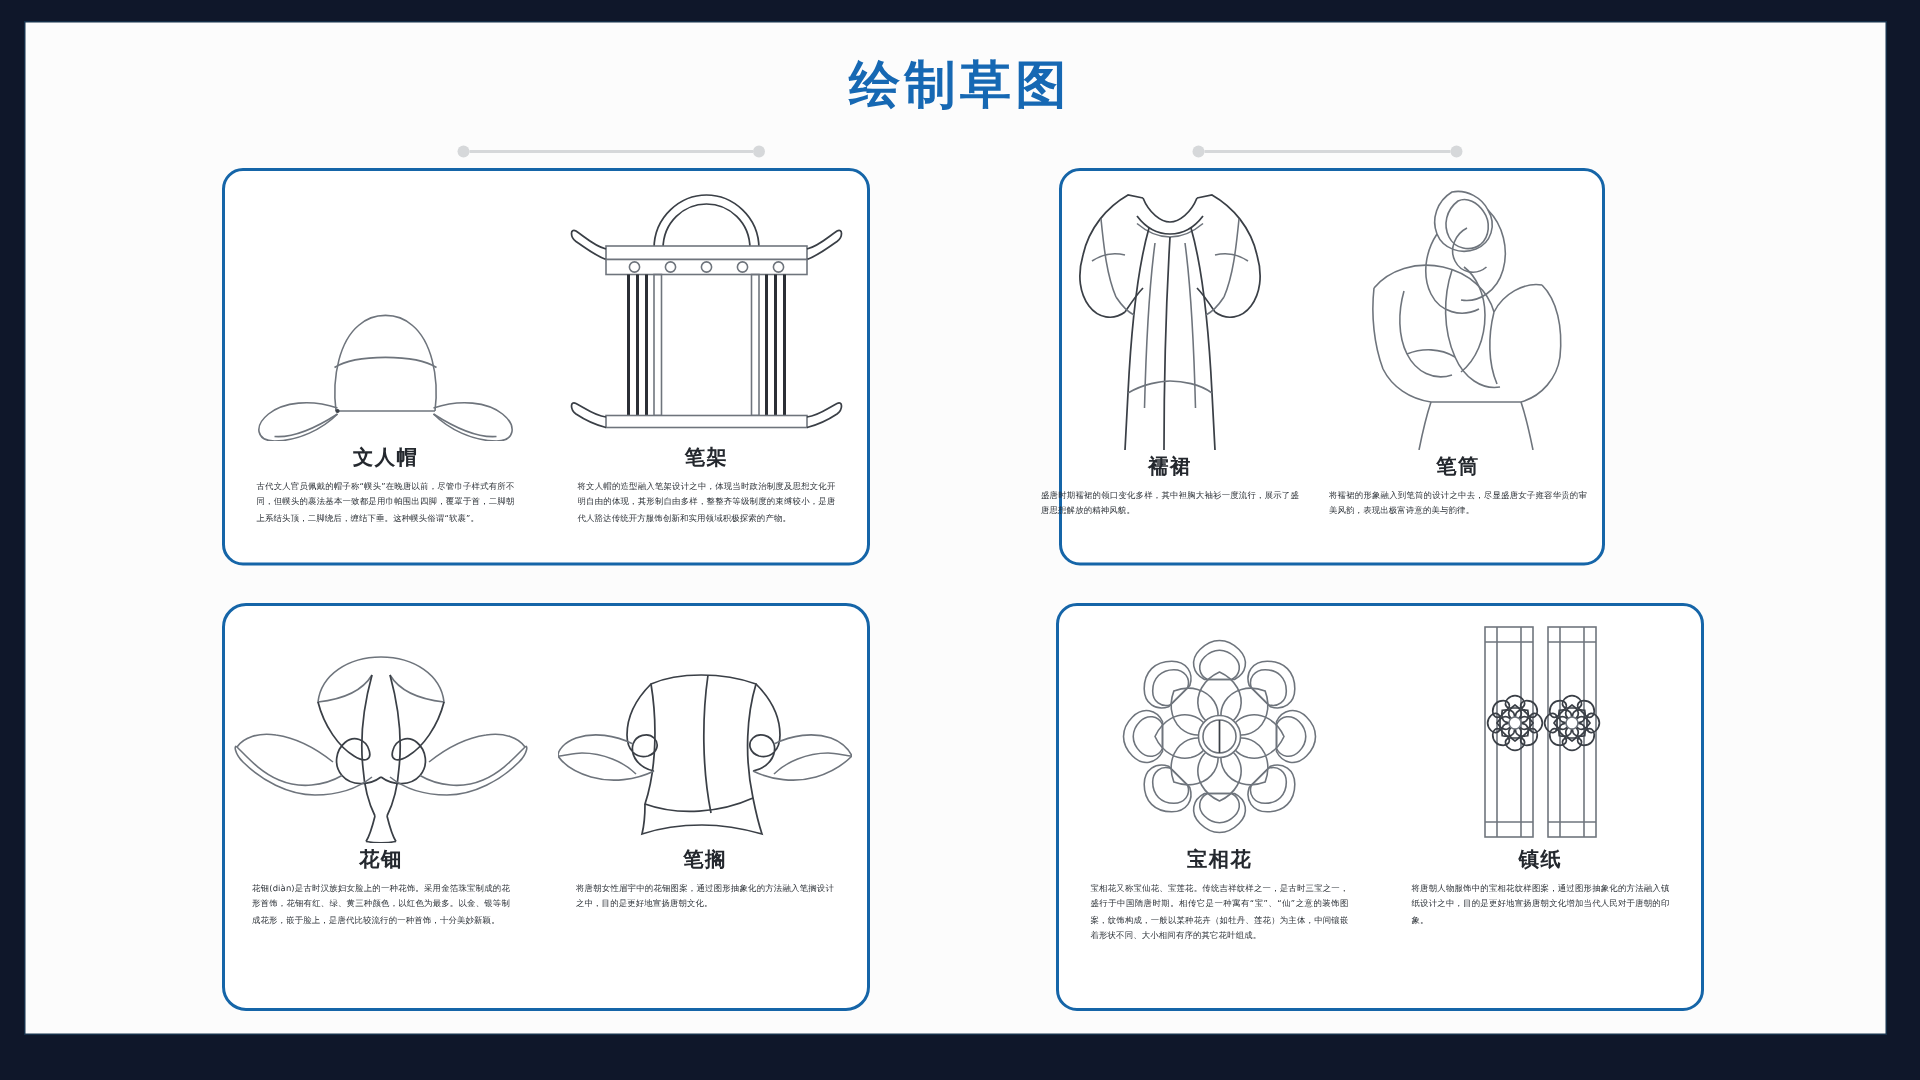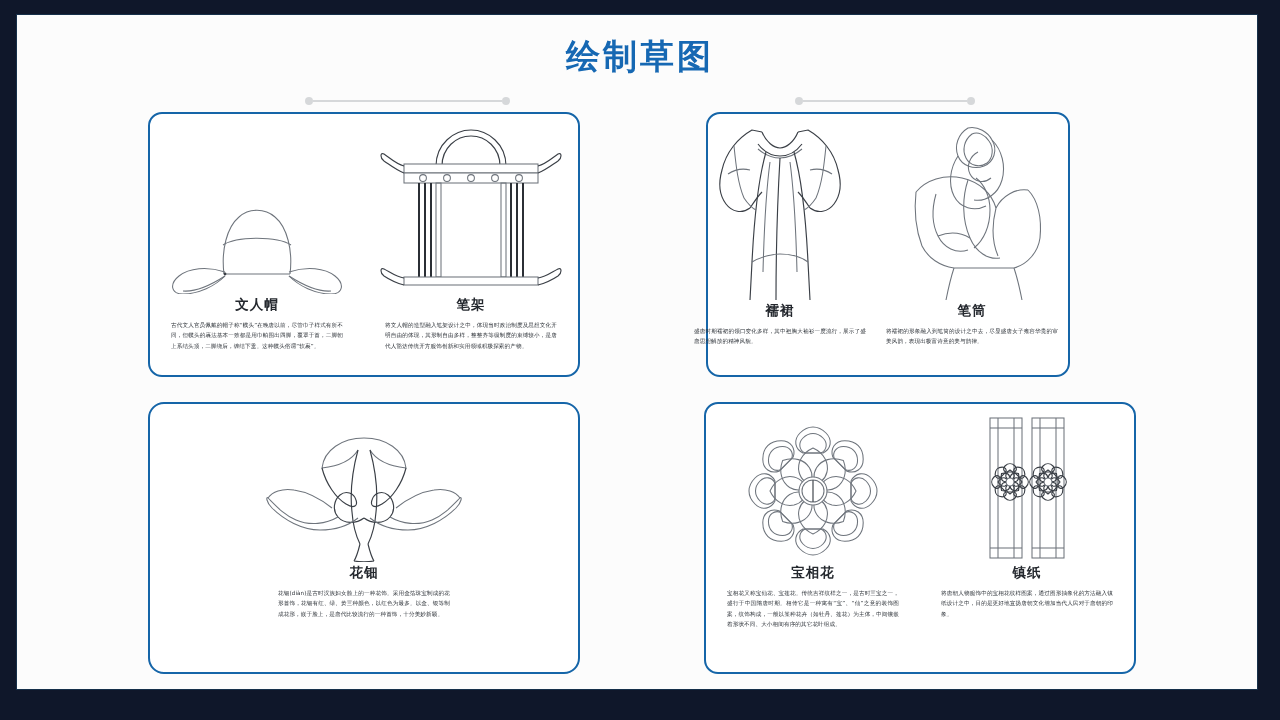--- a/index.html
+++ b/index.html
@@ -272,20 +272,37 @@
             <path class="ink" d="M72 97 C60 104 44 106 30 100 C18 95 10 86 2 78 C0 76 0 82 6 88 C18 100 36 110 54 110 C68 110 82 106 92 98"></path>
             <path class="ink" d="M124 97 C136 104 152 106 166 100 C178 95 186 86 194 78 C196 76 196 82 190 88 C178 100 160 110 142 110 C128 110 114 106 104 98"></path>
             <path class="ink" d="M2 78 C6 72 16 68 28 70 C42 72 56 80 66 88"></path>
             <path class="ink" d="M194 78 C190 72 180 68 168 70 C154 72 140 80 130 88"></path>
           </svg>
         </div>
         <div class="pane-title">花钿</div>
         <div class="pane-desc">花钿(diàn)是古时汉族妇女脸上的一种花饰。采用金箔珠宝制成的花形首饰，花钿有红、绿、黄三种颜色，以红色为最多。以金、银等制成花形，嵌于脸上，是唐代比较流行的一种首饰，十分美妙新颖。</div>
       </div>
 
+      <div class="pane">
+        <div class="art">
+          <svg width="196" height="142" viewBox="0 0 196 142">
+            <path class="ink-d" d="M62 36 C80 28 110 28 132 36 C126 56 124 84 130 112 C108 122 80 124 58 116 C66 92 66 60 62 36 Z"></path>
+            <path class="ink-d" d="M100 30 C96 58 96 92 102 122"></path>
+            <path class="ink-d" d="M130 112 C132 122 134 130 136 136 C122 132 108 130 96 130 C82 130 68 132 56 136 C58 128 58 122 58 116"></path>
+            <path class="ink-d" d="M132 36 C142 46 148 58 148 70 C148 80 142 86 134 84 C128 82 126 76 130 72 C134 68 142 70 144 76 C146 84 140 92 130 94"></path>
+            <path class="ink-d" d="M62 36 C52 46 46 58 46 70 C46 80 52 86 60 84 C66 82 68 76 64 72 C60 68 52 70 50 76 C48 84 54 92 64 94"></path>
+            <path class="ink" d="M144 76 C156 70 170 68 182 72 C190 75 194 80 196 84 C192 84 186 82 180 82 C166 82 152 88 144 96"></path>
+            <path class="ink" d="M50 76 C38 70 24 68 12 72 C4 75 0 80 0 84 C4 84 10 82 16 82 C30 82 44 88 52 96"></path>
+            <path class="ink" d="M130 94 C142 100 158 102 172 98 C182 95 190 90 196 84"></path>
+            <path class="ink" d="M64 94 C52 100 36 102 22 98 C12 95 4 90 0 84"></path>
+          </svg>
+        </div>
+        <div class="pane-title">笔搁</div>
+        <div class="pane-desc">将唐朝女性眉宇中的花钿图案，通过图形抽象化的方法融入笔搁设计之中，目的是更好地宣扬唐朝文化。</div>
+      </div>
 
     </div>
   </div>
 
   <div class="card c4">
     <div class="card-inner">
 
       <div class="pane">
         <div class="art">
           <svg width="150" height="142" viewBox="0 0 150 142">

